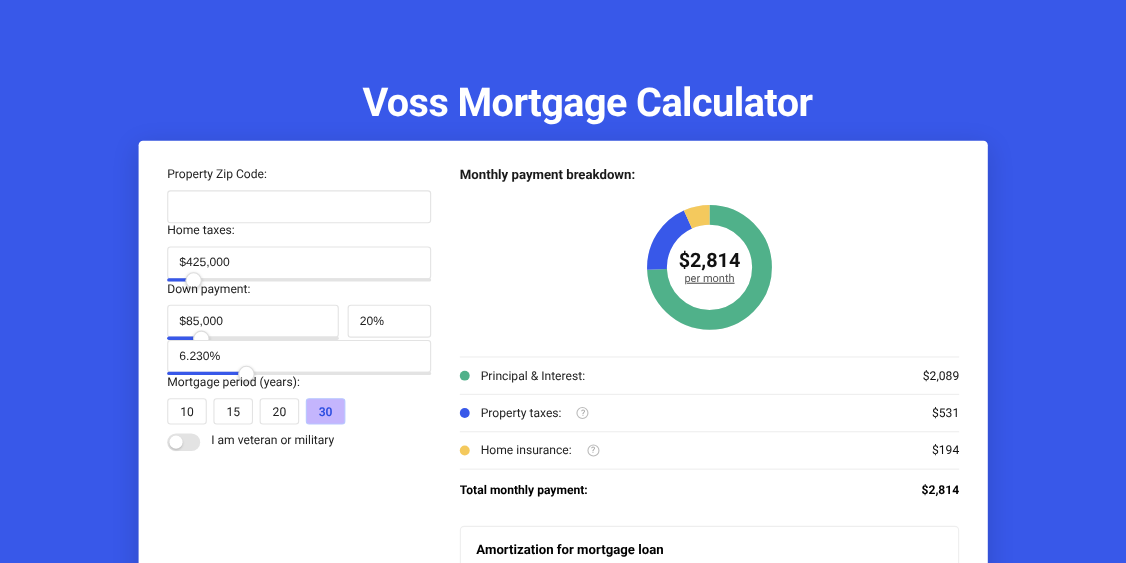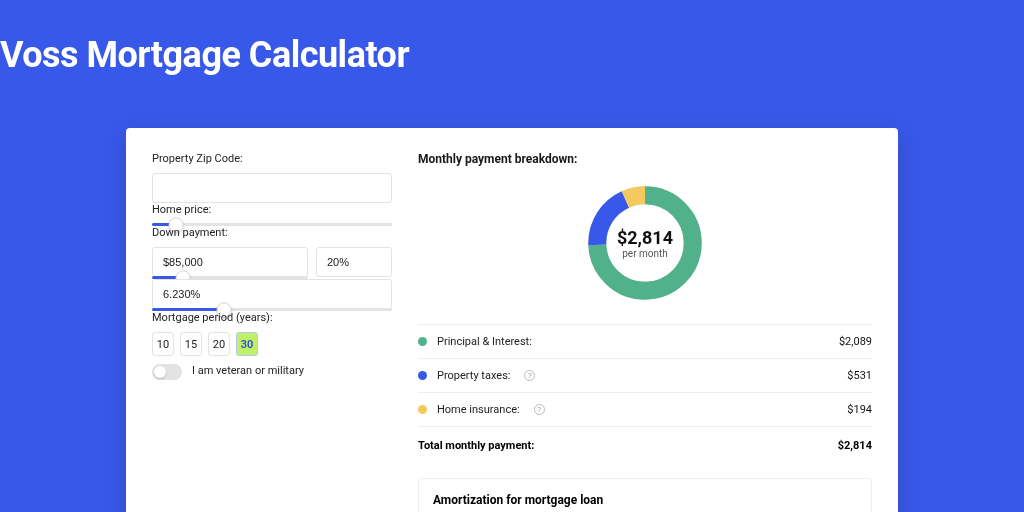--- a/index.html
+++ b/index.html
@@ -1,45 +1,45 @@
 <!DOCTYPE html>
 <html><head>
 <meta charset="utf-8">
 <style>
   * { box-sizing: border-box; margin: 0; padding: 0; }
   html, body { width: 1024px; height: 512px; overflow: hidden; font-family: -apple-system, BlinkMacSystemFont, "Segoe UI", Roboto, Helvetica, Arial, sans-serif; }
   .page { background: #3858e9; width: 1024px; height: 512px; position: relative; }
-  .title { color: #fff; font-size: 36px; font-weight: 700; text-align: left; padding-top: 34px; letter-spacing: -0.5px; }
+  .title { color: #fff; font-size: 36px; font-weight: 700; text-align: center; padding-top: 72px; letter-spacing: -0.5px; margin-left: 44px; }
   .panel { position: absolute; left: 126px; top: 128px; width: 772px; height: 420px; background: #fff; border-radius: 4px 4px 0 0; box-shadow: 0 6px 24px rgba(0,0,0,0.15); overflow: hidden; }
   .cols { display: flex; padding: 24px 26px 0 26px; gap: 26px; }
   .left { width: 240px; flex: 0 0 240px; }
   .right { flex: 1; }
   .field-label { font-size: 11px; color: #222; margin-bottom: 8px; }
   .text-input { width: 100%; height: 30px; border: 1px solid #e3e3e3; border-radius: 3px; background: #fff; padding: 0 10px; font-size: 11px; color: #222; }
   .group { position: relative; }
   .slider-track { position: relative; height: 3px; background: #e3e3e3; border-radius: 2px; margin-top: -1px; }
   .slider-fill { position: absolute; left: 0; top: 0; height: 3px; background: #3858e9; border-radius: 2px; }
   .slider-thumb { position: absolute; top: 50%; transform: translate(-50%, -50%); width: 15px; height: 15px; background: #fff; border: 1px solid #ddd; border-radius: 50%; box-shadow: 0 1px 3px rgba(0,0,0,0.2); }
   .dp-row { display: flex; gap: 8px; }
   .dp-row .text-input:first-child { flex: 1; }
   .dp-input-wrap { position: relative; flex: 1; }
   .dp-pct-wrap { width: 76px; }
   .period-row { display: flex; gap: 6px; }
-  .period-btn { width: 22px; height: 24px; border: 1px solid #e3e3e3; border-radius: 3px; background: #fff; font-size: 11px; color: #222; display:flex; align-items:center; justify-content:center; cursor:pointer; }
-  .period-btn.active { background: #bef264; border-color: #b7c6ff; color: #2a4ce0; font-weight: 600; }
+  .period-btn { width: 36px; height: 24px; border: 1px solid #e3e3e3; border-radius: 3px; background: #fff; font-size: 11px; color: #222; display:flex; align-items:center; justify-content:center; cursor:pointer; }
+  .period-btn.active { background: #c4b5fd; border-color: #b7c6ff; color: #2a4ce0; font-weight: 600; }
   .toggle-row { display: flex; gap: 10px; margin-top: 8px; }
   .toggle { width: 30px; height: 16px; background: #e3e3e3; border-radius: 10px; position: relative; }
   .toggle-knob { position: absolute; left: 2px; top: 2px; width: 12px; height: 12px; background: #fff; border-radius: 50%; box-shadow: 0 1px 2px rgba(0,0,0,0.2); }
   .section-title { font-size: 12px; font-weight: 700; color: #1a1a1a; margin-bottom: 14px; }
   .donut-wrap { display:flex; justify-content:center; margin-bottom: 18px; }
   .donut { position: relative; width: 126px; height: 126px; }
   .donut svg { width: 126px; height: 126px; transform: rotate(-90deg); }
   .donut-center { position:absolute; inset:0; display:flex; flex-direction:column; align-items:center; justify-content:center; }
   .donut-amount { font-size: 18px; font-weight: 700; color: #111; }
-  .donut-sub { font-size: 10px; color: #555; }
+  .donut-sub { font-size: 10px; color: #555; text-decoration: underline; }
   .legend { border-top: 1px solid #eee; }
   .legend-row { display:flex; align-items:center; justify-content:space-between; padding: 10px 0; border-bottom: 1px solid #eee; }
   .legend-left { display:flex; align-items:center; gap:10px; font-size: 11px; color: #222; }
   .dot { width: 9px; height: 9px; border-radius: 50%; }
   .dot.green { background:#50b18a; }
   .dot.blue { background:#3858e9; }
   .dot.yellow { background:#f4c95d; }
   .legend-val { font-size: 11px; color:#111; }
   .info-icon { width: 11px; height: 11px; border: 1px solid #bbb; border-radius: 50%; display:inline-flex; align-items:center; justify-content:center; font-size:8px; color:#999; margin-left:4px; }
   .total-row { display:flex; align-items:center; justify-content:space-between; padding: 12px 0; font-weight:700; font-size: 11px; }
@@ -56,21 +56,22 @@
     <div class="cols">
 
       <div class="left">
 
         <div class="group">
           <div class="field-label">Property Zip Code:</div>
           <input class="text-input" value="" style="">
         </div>
 
         <div class="group">
-          <div class="field-label">Home price:</div>
+          <div class="field-label">Home taxes:</div>
+          <input class="text-input" value="$425,000" style="">
           <div class="slider-track">
             <div class="slider-fill" id="hp-fill" style="width: 10%;"></div>
             <div class="slider-thumb" id="hp-thumb" style="left: 10%;"></div>
           </div>
         </div>
 
         <div class="group">
           <div class="field-label">Down payment:</div>
           <div class="dp-row">
             <div class="dp-input-wrap">

